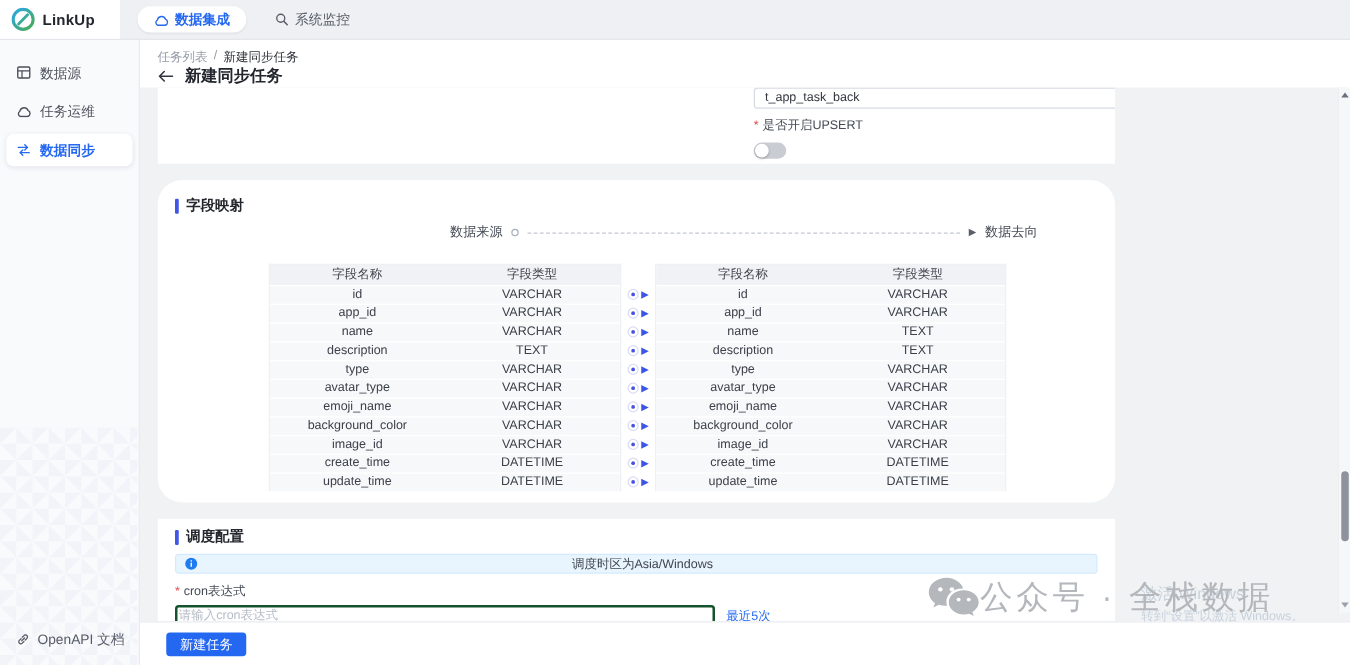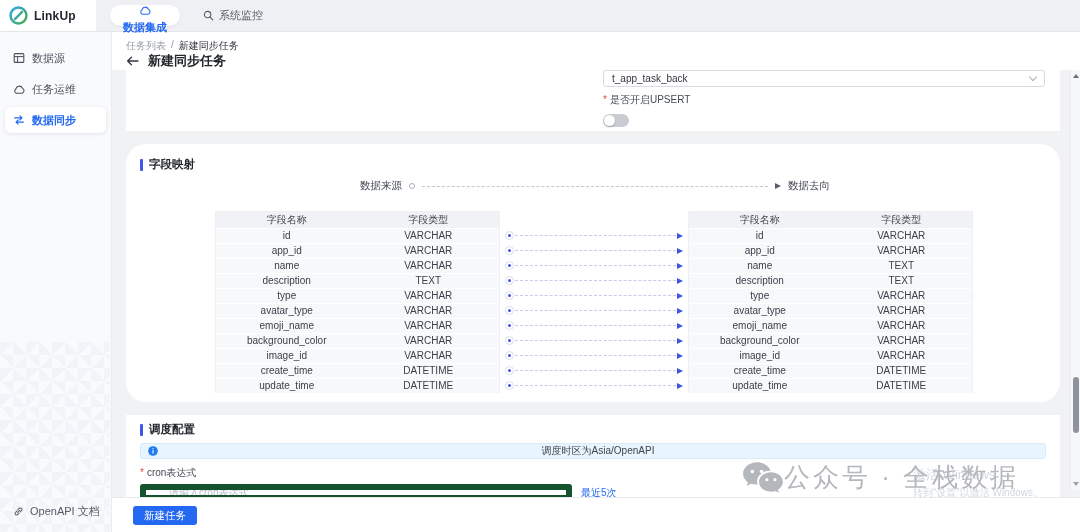--- a/index.html
+++ b/index.html
@@ -6,21 +6,21 @@
   html,body { width:1080px; height:532px; overflow:hidden; }
   body { font-family:"Liberation Sans","DejaVu Sans",sans-serif; background:#fff; position:relative; color:#33363e;
          --primary:#2468f2; --section-bar:#4056e8; --connector:#4650e5; }
 
   
   .header { position:absolute; top:0; left:0; right:0; height:32px; background:#eef0f3; border-bottom:1px solid #e4e6ea; display:flex; z-index:3; }
   .logo-area { width:96px; background:#fff; display:flex; align-items:center; padding-left:9px; gap:6px; }
   .brand-name { font-size:12px; font-weight:bold; color:#23262d; letter-spacing:.2px; }
   .top-tabs { display:flex; align-items:center; padding-left:14px; gap:10px; }
   .top-tab { display:flex; align-items:center; gap:5px; font-size:11px; color:#595e6a; padding:0 13px; height:21px; border-radius:11px; cursor:pointer; }
-  .top-tab.active { background:#fff; color:var(--primary); font-weight:bold; box-shadow:0 1px 2px rgba(20,40,90,.08);flex-direction:column; }
+  .top-tab.active { background:#fff; color:var(--primary); font-weight:bold; box-shadow:0 1px 2px rgba(20,40,90,.08); }
 
   
   .sidebar { position:absolute; top:32px; left:0; bottom:0; width:112px; background:#f9fafc; border-right:1px solid #e9ebef; z-index:2; }
   .sidebar::after { content:''; position:absolute; left:0; right:1px; bottom:0; height:190px; pointer-events:none;
       background-image:linear-gradient(135deg, rgba(90,130,200,.06) 25%, transparent 25%, transparent 75%, rgba(90,130,200,.06) 75%),
                        linear-gradient(45deg, rgba(90,130,200,.06) 25%, transparent 25%, transparent 75%, rgba(90,130,200,.06) 75%);
       background-size:26px 26px; background-position:0 0,13px 13px; opacity:.8; }
   .side-item { display:flex; align-items:center; gap:7px; margin:5px 5px 0; padding:0 8px; height:26px; border-radius:6px; font-size:11px; color:#4a4f5a; cursor:pointer; }
   .side-item:first-child { margin-top:13px; }
   .side-item.active { background:#fff; color:var(--primary); font-weight:bold; box-shadow:0 1px 4px rgba(20,45,100,.10); }
@@ -30,21 +30,21 @@
   
   .main { position:absolute; left:112px; top:32px; right:0; bottom:0; background:#f0f2f4; }
   .top-white { position:absolute; top:0; left:0; right:0; height:38px; background:#fff; }
   .breadcrumb { position:absolute; top:7px; left:14px; display:flex; gap:5px; font-size:10px; color:#959ba7; }
   .breadcrumb .bc-link { cursor:pointer; }
   .breadcrumb .current { color:#30333a; }
   .page-title-row { position:absolute; top:20px; left:14px; display:flex; align-items:center; gap:9px; }
   .page-title { font-size:13px; font-weight:bold; color:#23262d; }
   .back-btn { display:flex; cursor:pointer; }
 
-  .scroll-area { position:absolute; top:38px; left:14px; width:934px; bottom:35px; overflow:hidden; }
+  .scroll-area { position:absolute; top:38px; left:14px; width:766px; bottom:35px; overflow:hidden; }
   .card { background:#fff; }
 
   
   .card-form { height:61px; position:relative; }
   .form-right { position:absolute; left:477px; top:0; width:442px; }
   .select { height:17px; border:1px solid #d6dae2; border-radius:3px; background:#fff; display:flex; align-items:center; justify-content:space-between; padding:0 8px; font-size:10px; color:#33363e; cursor:pointer; }
   .chev { width:6px; height:6px; border-right:1px solid #aab0ba; border-bottom:1px solid #aab0ba; transform:rotate(45deg); margin-top:-3px; }
   .field-label { margin-top:6px; font-size:10px; color:#454a55; }
   .req { color:#e5484d; margin-right:3px; }
   .toggle { margin-top:7px; width:26px; height:13px; border-radius:7px; background:#c9ccd2; position:relative; cursor:pointer; }
@@ -73,21 +73,21 @@
   .conn-dot::after { content:''; position:absolute; left:2px; top:2px; width:3px; height:3px; border-radius:50%; background:var(--connector); }
   .conn-line { flex:1; border-top:1px dashed #c7cbe8; margin:0 1px; }
   .conn-arrow { width:0; height:0; border-left:6px solid #3c55e6; border-top:3.5px solid transparent; border-bottom:3.5px solid transparent; flex:none; }
 
   
   .card-schedule { margin-top:13px; height:82px; padding:7px 14px 0; }
   .alert { margin-top:6px; height:16px; background:#e9f5fe; border:1px solid #d4ebfd; border-radius:3px; display:flex; align-items:center; padding:0 7px; }
   .alert-text { flex:1; text-align:center; font-size:10px; color:#3f444e; }
   .cron-label { margin-top:7px; font-size:10px; color:#454a55; }
   .cron-row { margin-top:4px; display:flex; align-items:center; gap:9px; }
-  .cron-input { width:432px; height:17px; border:6px solid #14532d; border-radius:3px; font-size:10px; padding:0 23px; color:#33363e; outline:none; font-family:inherit; }
+  .cron-input { width:432px; height:17px; border:2px solid #14532d; border-radius:3px; font-size:10px; padding:0 1px; color:#33363e; outline:none; font-family:inherit; }
   .cron-input::placeholder { color:#b6bcc6; }
   .recent { font-size:10px; color:var(--primary); cursor:pointer; text-decoration:none; white-space:nowrap; }
 
   
   .footer-bar { position:absolute; left:0; right:0; bottom:0; height:35px; background:#fff; border-top:1px solid #e9ebef; }
   .primary-btn { margin:8px 0 0 21px; height:19px; padding:0 11px; background:var(--primary); color:#fff; border:none; border-radius:3px; font-size:10.5px; font-family:inherit; cursor:pointer; }
 
   
   .scrollbar { position:absolute; right:0; top:38px; bottom:42px; width:10px; background:#f6f7f8; border-left:1px solid #ededef; }
   .sb-up { position:absolute; top:4px; left:2px; width:0; height:0; border-left:3px solid transparent; border-right:3px solid transparent; border-bottom:4px solid #6b707c; cursor:pointer; }
@@ -396,21 +396,21 @@
         <span>调度配置</span>
       </div>
       <div class="alert">
         <span style="display:flex">
           <svg width="10" height="10" viewBox="0 0 11 11">
               <circle cx="5.5" cy="5.5" r="5.3" fill="#1f7cf0"></circle>
               <rect x="4.9" y="4.6" width="1.2" height="3.6" fill="#fff"></rect>
               <rect x="4.9" y="2.4" width="1.2" height="1.2" fill="#fff"></rect>
             </svg>
         </span>
-        <span class="alert-text">调度时区为Asia/OpenAPI</span>
+        <span class="alert-text">调度时区为Asia/Windows</span>
       </div>
       <div class="cron-label">
         <span class="req">*</span><span>cron表达式</span>
       </div>
       <div class="cron-row">
         <input class="cron-input" placeholder="请输入cron表达式" style="">
         <a class="recent">最近5次</a>
       </div>
     </div>
   </div>

